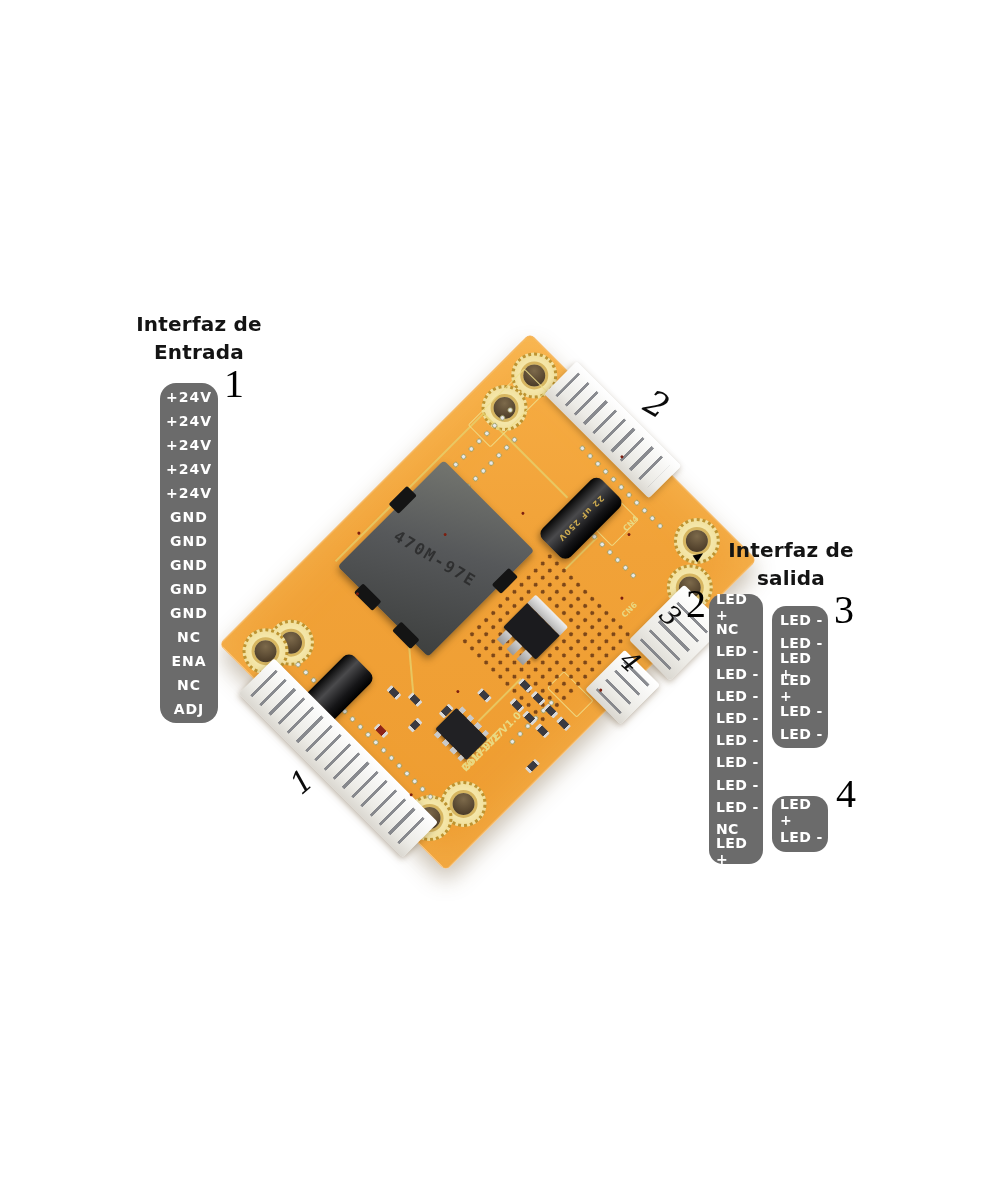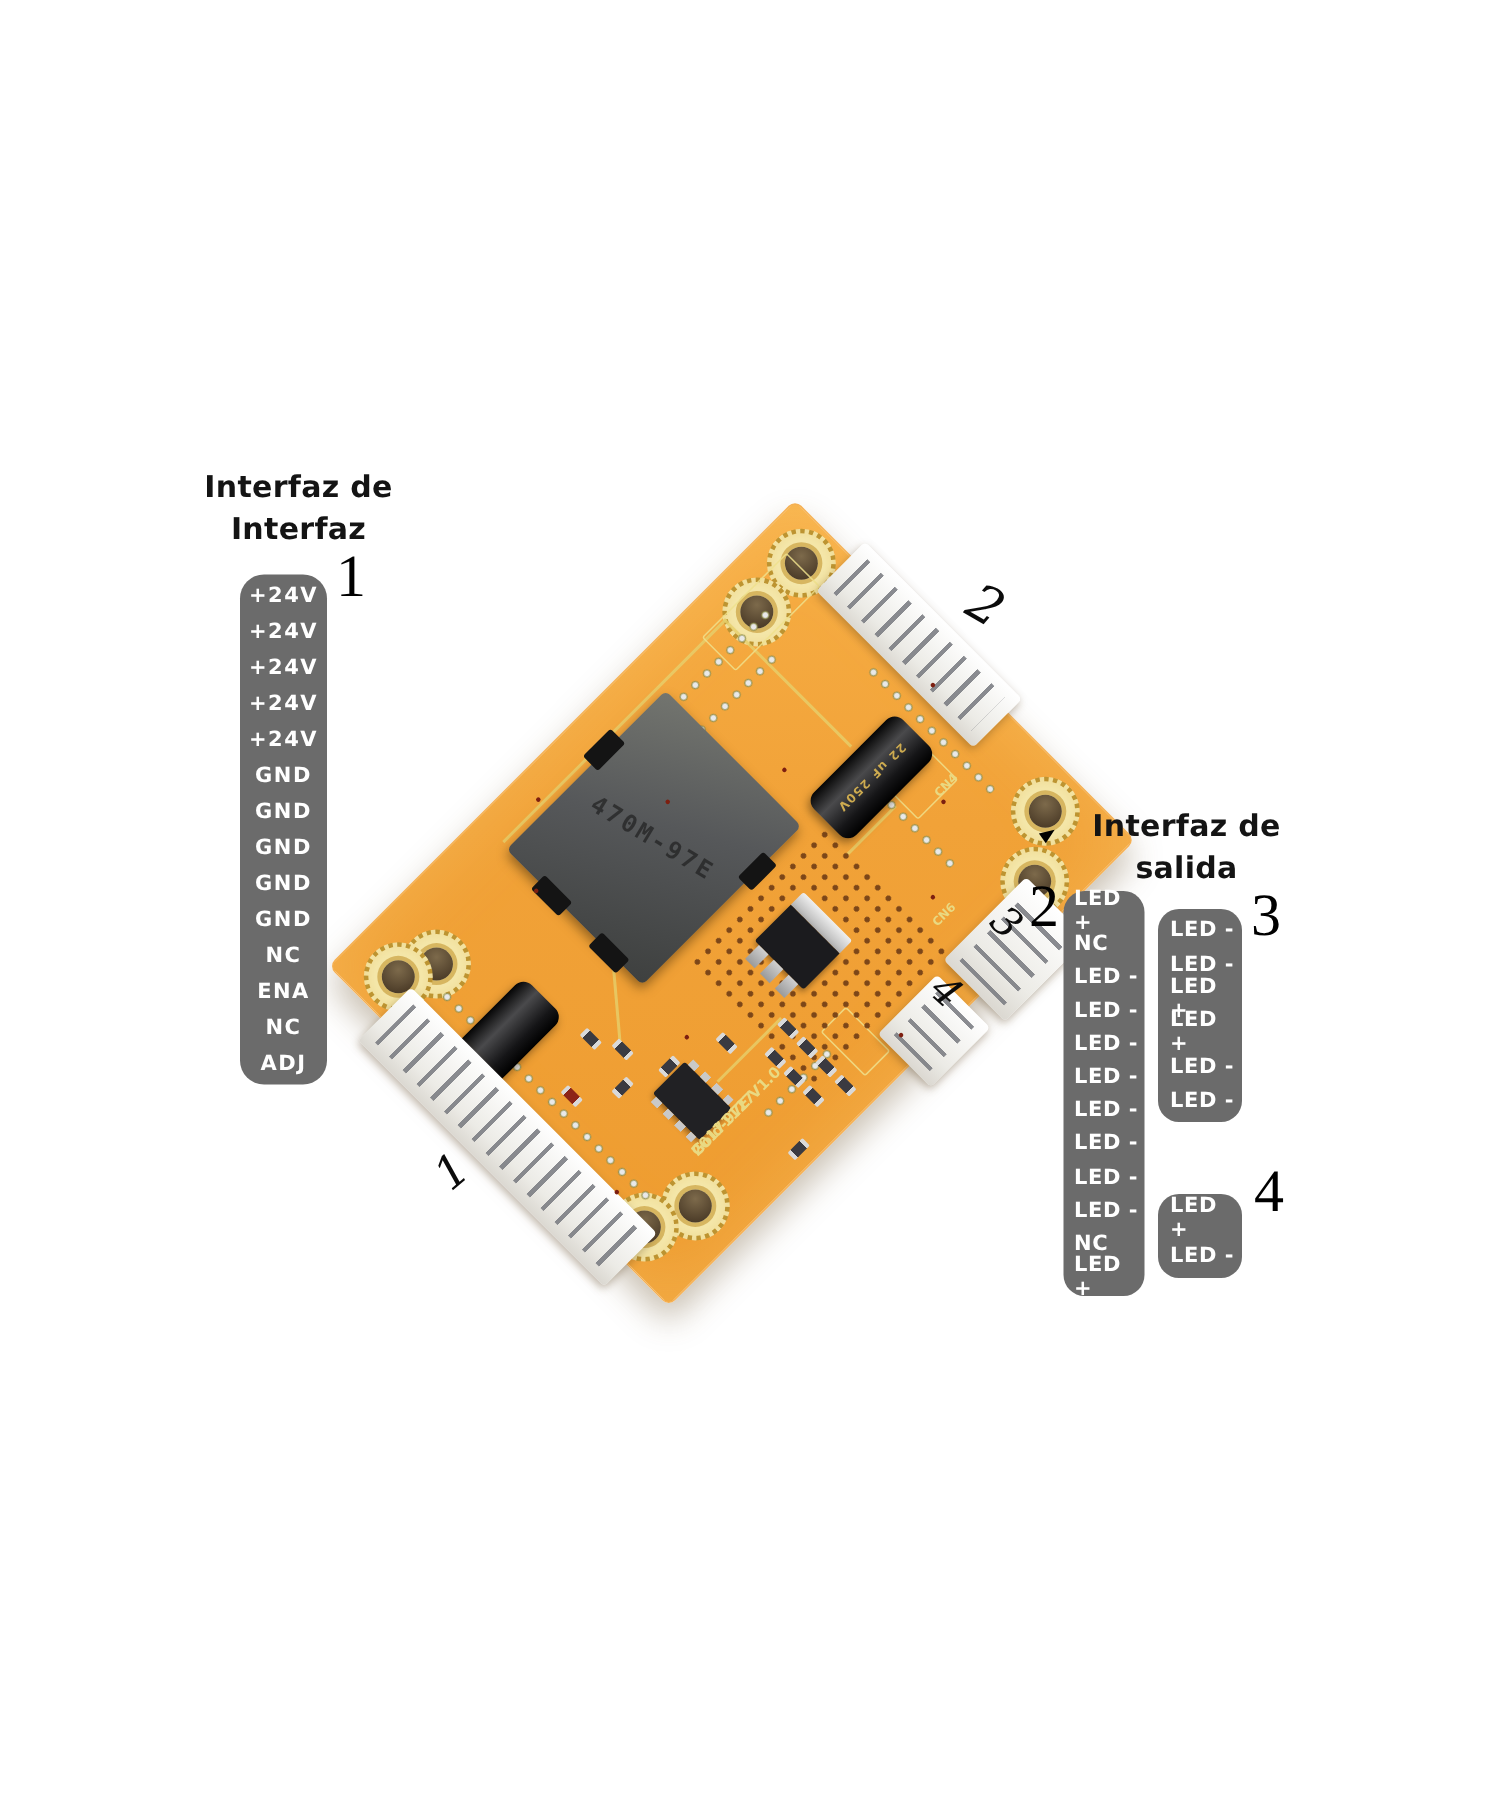--- a/index.html
+++ b/index.html
@@ -228,21 +228,21 @@
   </div>
 
   <span class="handnum" style="left:646px;top:384px;font-size:34px;transform:rotate(30deg);">2</span>
   <span class="handnum" style="left:662px;top:600px;font-size:27px;transform:rotate(42deg);">3</span>
   <span class="handnum" style="left:622px;top:646px;font-size:27px;transform:rotate(42deg);">4</span>
   <span class="handnum" style="left:292px;top:764px;font-size:30px;transform:rotate(-40deg);">1</span>
   <span class="arrow-mark" style="left:694px;top:552px;"></span>
 
   <div class="hdr" style="left:116px;top:310px;width:166px;">
     <div>Interfaz de</div>
-    <div>Interfaz</div>
+    <div>Entrada</div>
   </div>
   <span class="bignum" style="left:224px;top:360px;">1</span>
 
   <div class="pintable pt-in">
     <div class="row">+24V</div>
     <div class="row">+24V</div>
     <div class="row">+24V</div>
     <div class="row">+24V</div>
     <div class="row">+24V</div>
     <div class="row">GND</div>

